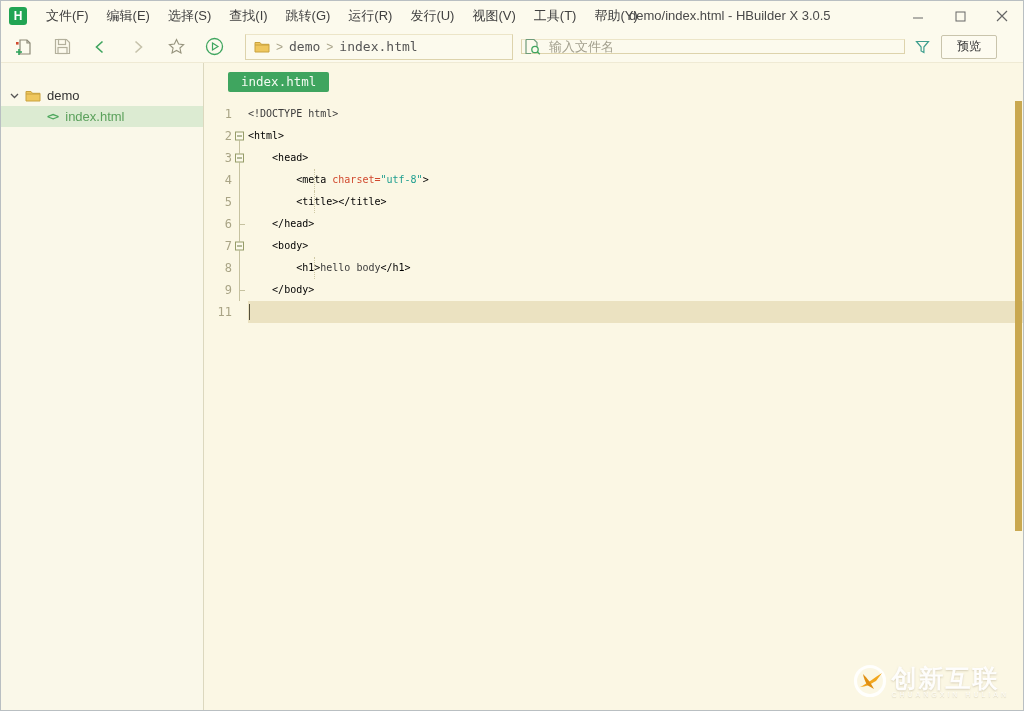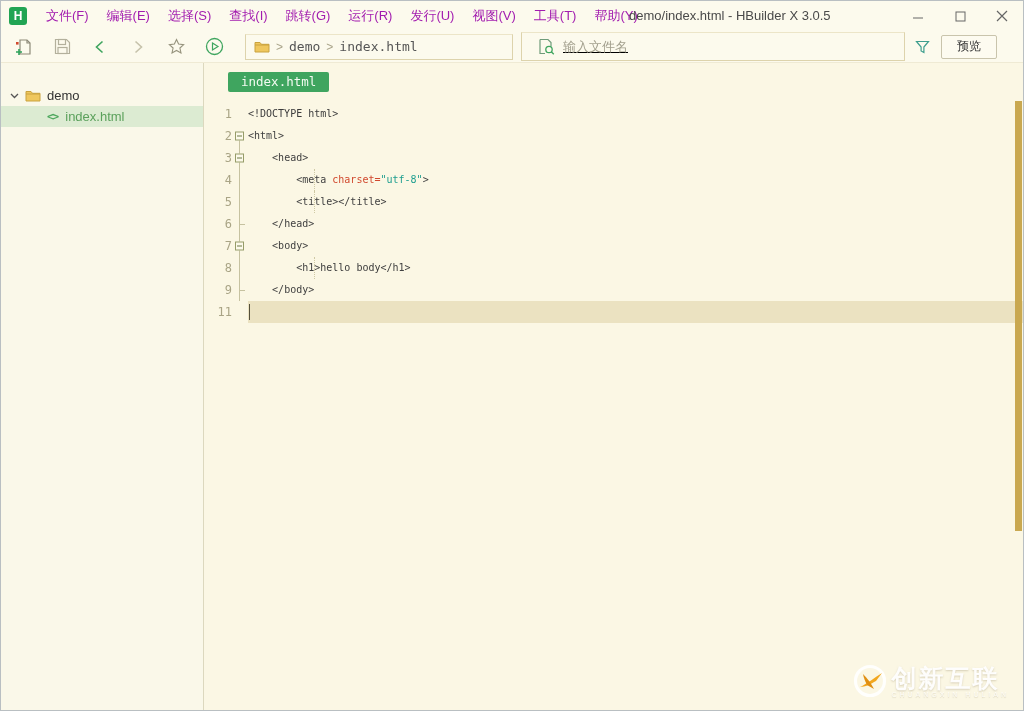--- a/index.html
+++ b/index.html
@@ -3,34 +3,34 @@
 <meta charset="utf-8">
 <style>
   * { margin:0; padding:0; box-sizing:border-box; }
   html,body { width:1024px; height:711px; }
   body { font-family:"Liberation Sans", sans-serif; overflow:hidden; background:#fbf7e4; }
   .window { width:1024px; height:711px; border:1px solid #b9bfc2; display:flex; flex-direction:column; position:relative; }
 
   
   .titlebar { height:30px; background:#fcfaed; display:flex; align-items:center; position:relative; flex:0 0 auto; }
   .app-logo { width:18px; height:18px; background:#21a453; border-radius:3px; color:#fff; font-weight:bold; font-size:12px; display:flex; align-items:center; justify-content:center; margin:0 10px 0 8px; }
-  .menu-item { font-size:13px; color:#a21caf; padding:5px 9px; cursor:default; }
+  .menu-item { font-size:13px; color:#404040; padding:5px 9px; cursor:default; }
   .win-title { position:absolute; left:628px; top:0; height:30px; line-height:30px; font-size:13px; color:#4a4a4a;text-align:right; }
   .win-controls { position:absolute; right:0; top:0; height:30px; display:flex; }
   .win-btn { width:42px; height:30px; display:flex; align-items:center; justify-content:center; font-size:13px; color:#666; }
   .win-btn svg { display:block; }
 
   
   .toolbar { height:32px; background:#fcfaed; border-bottom:1px solid #efead4; display:flex; align-items:center; flex:0 0 auto; }
   .tb-icon { width:38px; height:28px; display:flex; align-items:center; justify-content:center; }
   .tb-icon svg { display:block; }
   .crumb-box { width:268px; height:26px; margin-left:12px; border:1px solid #ddd3ac; border-top-color:#ece5c8; display:flex; align-items:center; padding:0 8px; gap:6px; }
   .crumb-sep { color:#a9a489; font-size:12px; }
   .crumb-txt { font-family:"DejaVu Sans Mono", monospace; font-size:13px; color:#555; }
-  .search-box { width:384px; height:29px; margin-left:8px; border:1px solid #ddd3ac; border-top-color:#ece5c8; display:flex; align-items:center; padding:0 16px;text-decoration:underline; }
+  .search-box { width:384px; height:15px; margin-left:8px; border:1px solid #ddd3ac; border-top-color:#ece5c8; display:flex; align-items:center; padding:0 2px; }
   .search-input { flex:1; border:none; outline:none; background:transparent; font-size:13px; color:#444; margin-left:8px; font-family:"Liberation Sans", sans-serif; }
   .search-input::placeholder { color:#a3a08e; }
   .filter-btn { width:34px; height:28px; display:flex; align-items:center; justify-content:center; }
   .preview-btn { width:56px; height:24px; margin-left:2px; border:1px solid #c9c4ac; background:#fdfbf0; border-radius:2px; font-size:12px; color:#333; display:flex; align-items:center; justify-content:center; }
 
   
   .main { flex:1; display:flex; min-height:0; }
   .sidebar { width:203px; background:#faf8e9; border-right:1px solid #dcd8be; padding-top:22px; flex:0 0 auto; }
   .tree-row { height:21px; display:flex; align-items:center; font-size:13px; color:#333; }
   .tree-row.folder { padding-left:9px; gap:6px; }
@@ -49,21 +49,21 @@
   .fold.first::before { top:11px; }
   .fold.close::before { bottom:11px; }
   .fold.end::after, .fold.close::after { content:''; position:absolute; left:7px; top:10.5px; width:6px; height:1px; background:#c6c2a0; }
   .fbox { position:absolute; left:3px; top:50%; transform:translateY(-50%); width:9px; height:9px; border:1px solid #969c68; background:#fcf9ea; }
   .fbox::after { content:''; position:absolute; left:1px; right:1px; top:3px; height:1px; background:#6d7c46; }
   .code { flex:1; white-space:pre; font-size:10px; line-height:22px; position:relative; }
   .code-row.active .code { background:#ebe2c1; }
   .guide { position:absolute; left:66px; top:0; bottom:0; border-left:1px dotted #cfc9a4; }
   .caret { position:absolute; left:1px; top:3px; bottom:3px; width:1px; background:#55503a; }
   .tk-plain { color:#3b3b3b; }
-  .tk-tag { color:#404040; }
+  .tk-tag { color:#000000; }
   .tk-attr { color:#d1492e;margin-top:44px; }
   .tk-str { color:#1d9e8f; }
 
   .v-scrollbar { position:absolute; right:1px; top:38px; width:7px; height:430px; background:#c9a850; }
 
   
   .watermark { position:absolute; right:14px; bottom:12px; display:flex; align-items:center; gap:4px; pointer-events:none; }
   .wm-logo { width:34px; height:34px; position:relative; }
   .wm-text { text-align:left; }
   .wm-brand { font-size:25px; font-weight:bold; color:rgba(255,255,255,0.95); text-shadow:0 1px 2px rgba(185,175,145,0.55); letter-spacing:2px; line-height:26px; }

